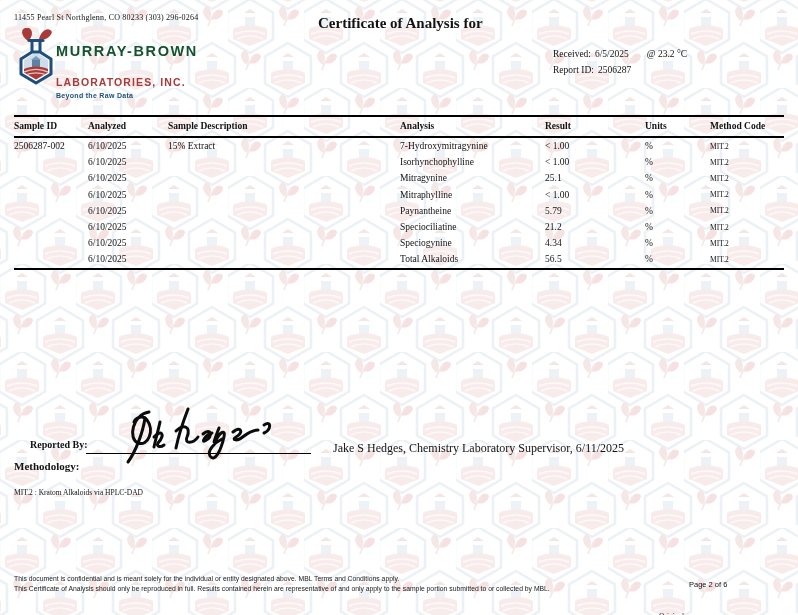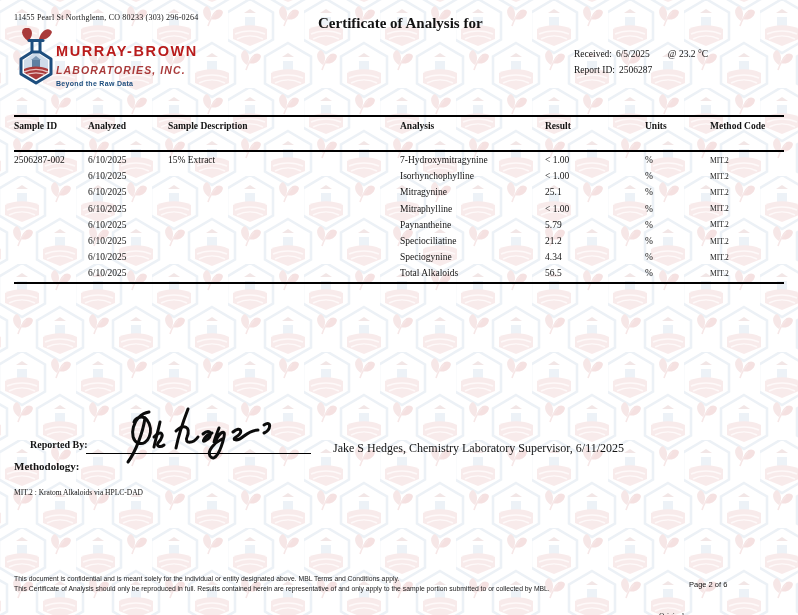--- a/index.html
+++ b/index.html
@@ -9,39 +9,39 @@
     font-family:"Liberation Serif", serif;
     color:#131313;
   }
   .watermark { position:absolute; left:0; top:0; z-index:0; pointer-events:none; }
   .content { position:absolute; left:0; top:0; width:798px; height:615px; z-index:1; }
 
   
   .lab-address { position:absolute; left:14px; top:13px; font-size:8px; letter-spacing:.2px; }
   .flask-logo { position:absolute; left:16px; top:28px; }
   .logo-text { position:absolute; left:56px; top:43px; font-family:"Liberation Sans", sans-serif; }
-  .logo-name { font-size:14.5px; font-weight:bold; letter-spacing:1.6px; color:#b91c1c; }
-  .logo-sub  { font-size:10.5px; font-weight:bold; letter-spacing:1.1px; color:#a93a3a; margin-top:5px;font-style:italic; }
+  .logo-name { font-size:14.5px; font-weight:bold; letter-spacing:1.6px; color:#14532d; }
+  .logo-sub  { font-size:10.5px; font-weight:bold; letter-spacing:1.1px; color:#a93a3a; margin-top:17px; }
   .logo-tag  { font-size:7px;  font-weight:bold; letter-spacing:.3px; color:#1d4e7e; margin-top:4px; }
 
   .doc-title { position:absolute; left:318px; top:15px; font-size:15px; font-weight:bold; }
   .client-block { position:absolute; left:318px; top:35px; font-size:9.5px; line-height:13px; }
-  .received-block { position:absolute; left:553px; top:46px; font-size:9.5px; line-height:16px;margin-left:21px; }
+  .received-block { position:absolute; left:553px; top:46px; font-size:9.5px; line-height:16px; }
   .received-temp { margin-left:18px; }
   .rcv-val, .rid-val { margin-left:4px; }
 
   
   .results-table {
     position:absolute; left:14px; top:115px; width:770px;
     border-collapse:collapse; table-layout:fixed;
     border-top:2px solid #000; border-bottom:2.5px solid #000;
   }
   .results-table th {
     text-align:left; font-size:9.5px; font-weight:bold;
-    height:16px; padding:1px 0 16px 0; border-bottom:2px solid #000;
+    height:16px; padding:1px 0 2px 0; border-bottom:2px solid #000;
   }
   .results-table td {
     text-align:left; font-size:9.5px; height:16.2px; padding:0;
     white-space:nowrap; overflow:hidden;margin-top:6px;
   }
   .results-table td.method { font-size:7.5px; }
 
   
   .reported-label { position:absolute; left:30px; top:439px; font-size:10px; font-weight:bold; }
   .sig-line { position:absolute; left:86px; top:402px; width:225px; height:51px;

